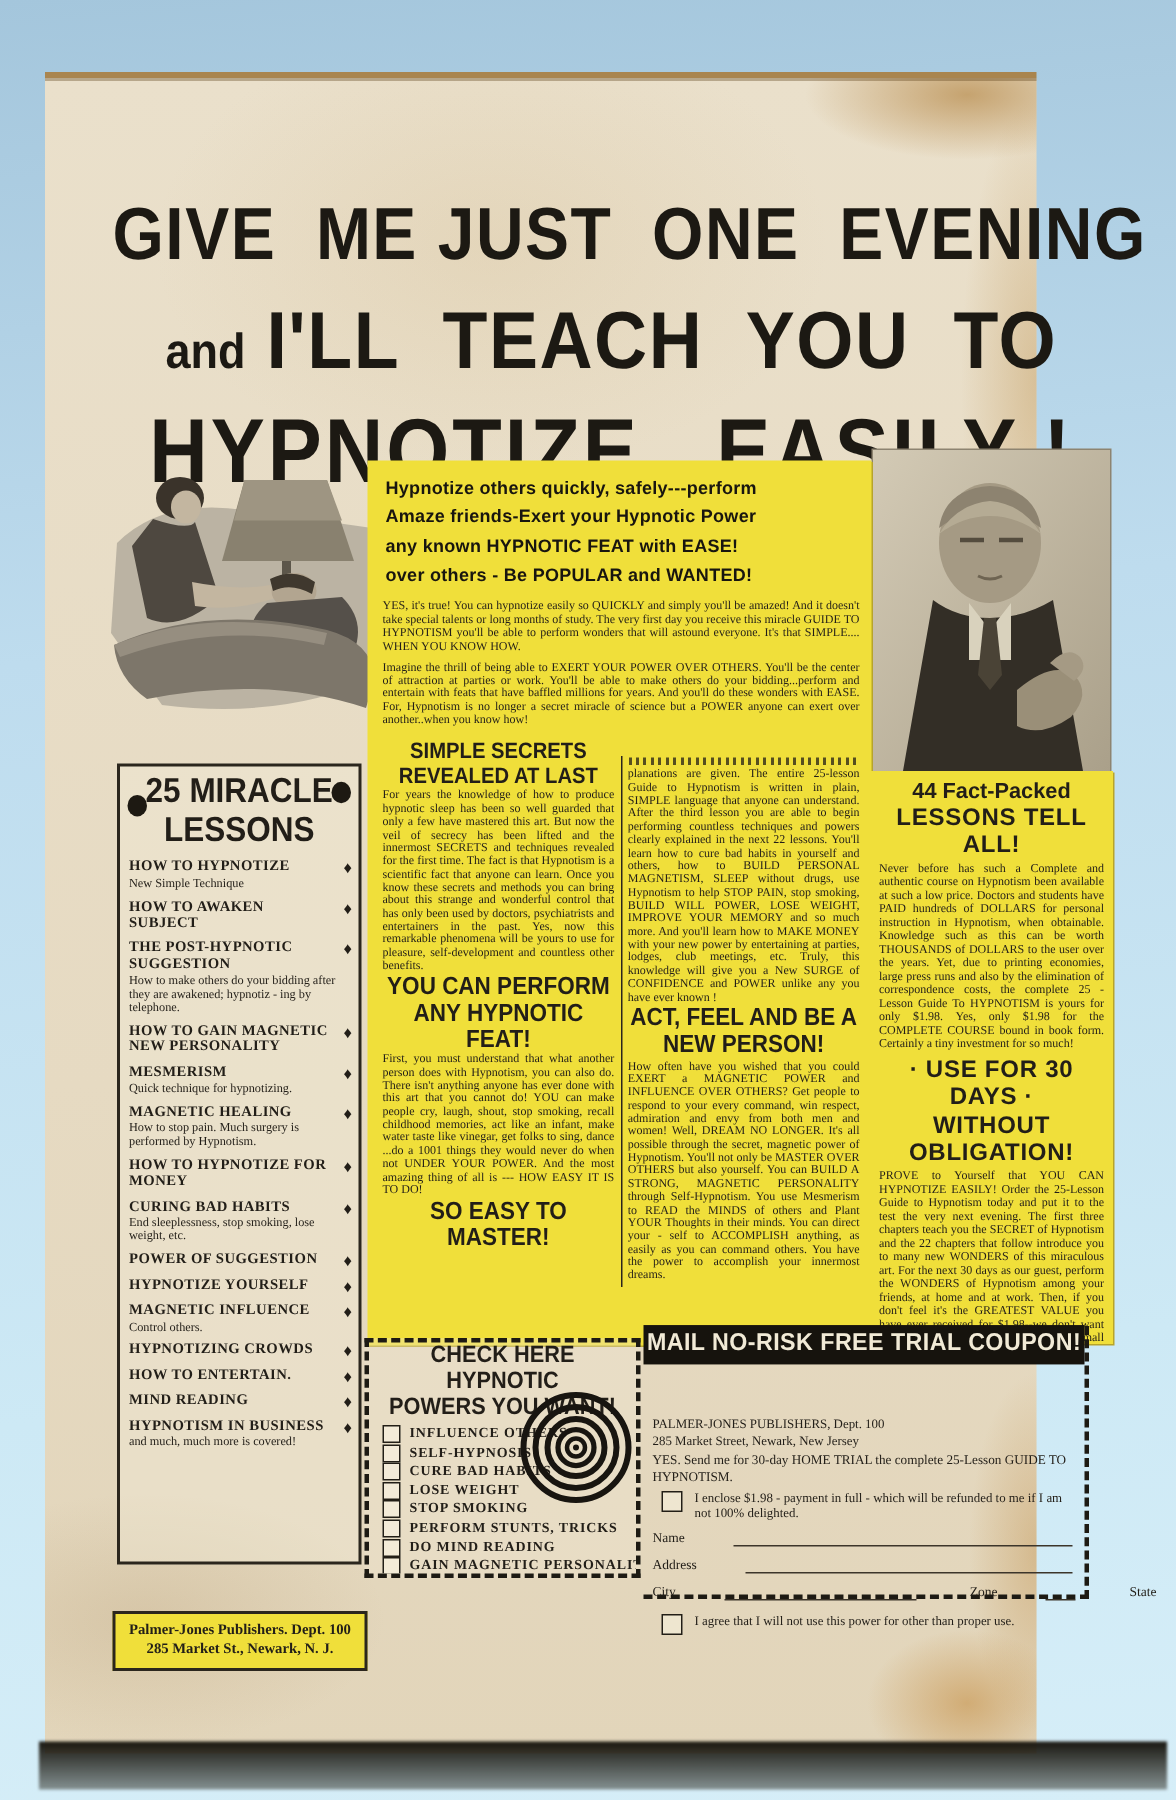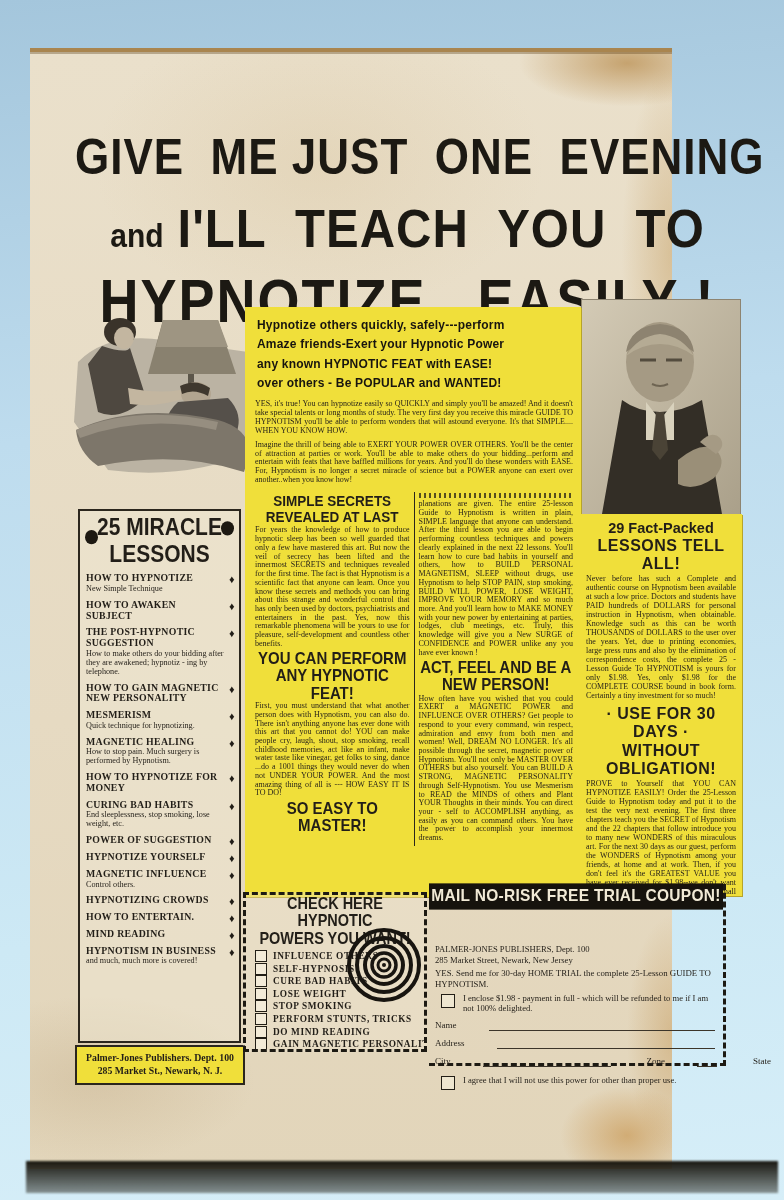--- a/index.html
+++ b/index.html
@@ -13,20 +13,21 @@
     background:
       radial-gradient(ellipse 150px 60px at 93% 1%, rgba(178,130,62,.65), transparent 72%),
       radial-gradient(ellipse 70px 260px at 100% 18%, rgba(188,143,74,.38), transparent 72%),
       radial-gradient(ellipse 95px 70px at 93% 97%, rgba(200,150,80,.65), transparent 70%),
       radial-gradient(ellipse 60px 160px at 100% 88%, rgba(195,150,85,.45), transparent 75%),
       radial-gradient(ellipse 230px 120px at 10% 92%, rgba(170,140,95,.22), transparent 70%),
       radial-gradient(ellipse 300px 200px at 45% 10%, rgba(210,185,140,.25), transparent 75%),
       linear-gradient(#eae0cb,#e6dac2 60%,#e2d5ba);
     border-top:4px solid #a9854f;
     box-shadow:0 2px 0 rgba(90,60,20,.35) inset;
+    padding-left:19px;
   }
   .page-shadow{
     position:absolute;left:26px;top:1161px;width:752px;height:32px;
     background:linear-gradient(#191710,#23201574);
     filter:blur(1px);
   }
   
   .headline{position:absolute;left:45px;top:80px;width:665px;text-align:center;
     font-family:"Liberation Sans",sans-serif;font-weight:bold;color:#1c1913;}
   .headline .l1{font-size:44px;letter-spacing:1px;white-space:pre;transform:scaleY(1.12);}
@@ -41,21 +42,21 @@
   .center-panel{
     position:absolute;left:215px;top:255px;width:336px;height:590px;
     background:var(--yellow,#f0df3a);overflow:hidden;box-shadow:1px 1px 0 #b7a42a;
   }
   .promo{padding:9px 10px 4px 12px;font-family:"Liberation Sans",sans-serif;
     font-weight:bold;font-size:12px;line-height:1.62;color:#18150f;letter-spacing:.2px;}
   .intro{padding:2px 8px 0 10px;font-size:8px;line-height:1.12;text-align:justify;}
   .intro p{margin:0 0 5px 0;}
   .cols{display:flex;padding:2px 4px 0 6px;}
   .col{width:50%;font-size:8px;line-height:1.09;text-align:justify;padding:0 4px;}
-  .col + .col{border-left:1.5px solid #2a251c;}
+  .col + .col{border-left:1.5px solid #2a251c;margin-top:12px;}
   .colhead{font-family:"Liberation Sans",sans-serif;font-weight:bold;text-align:center;
     font-size:13.5px;line-height:1.08;margin:3px 0 2px 0;transform:scaleY(1.1);}
   .colhead.big{font-size:15px;}
   .col p{margin:0 0 3px 0;}
   
   .right-panel{
     position:absolute;left:550px;top:462px;width:162px;height:382px;
     background:var(--yellow,#f0df3a);overflow:hidden;padding:4px 6px;box-sizing:border-box;
     font-size:8px;line-height:1.12;text-align:justify;box-shadow:1px 1px 0 #b7a42a;
   }
@@ -72,21 +73,21 @@
   .sb-title{position:relative;text-align:center;font-family:"Liberation Sans",sans-serif;
     font-weight:bold;font-size:21px;line-height:1.15;margin:2px 0 8px 0;transform:scaleY(1.1);}
   .sb-dot{position:absolute;width:13px;height:13px;border-radius:50%;background:#1d1912;}
   .sb-dot.left{left:-1px;top:14px;}
   .sb-dot.right{right:-1px;top:6px;}
   .lesson{margin:0 0 6px 0;}
   .lesson-t{font-weight:bold;font-size:9.8px;letter-spacing:.3px;line-height:1.1;position:relative;padding-right:10px;}
   .lesson-t .diamond{position:absolute;right:-2px;top:0;font-size:11px;}
   .lesson-d{font-size:8.2px;line-height:1.08;margin-top:1px;}
   .publisher{
-    position:absolute;left:45px;top:993px;width:170px;height:40px;
+    position:absolute;left:45px;top:1022px;width:170px;height:40px;
     background:var(--yellow,#f0df3a);border:2px solid #2b261d;box-sizing:border-box;
     text-align:center;font-weight:bold;font-size:9.8px;line-height:1.35;padding-top:4px;
   }
   
   .checklist{
     position:absolute;left:213px;top:840px;width:184px;height:160px;
     border:3px dashed #1d1a13;background:rgba(240,232,212,.35);
     padding:3px 5px;box-sizing:border-box;overflow:hidden;
   }
   .chk-title{font-family:"Liberation Sans",sans-serif;font-weight:bold;font-size:14.5px;
@@ -193,21 +194,21 @@
         <div class="orn"></div>
         <p>planations are given. The entire 25-lesson Guide to Hypnotism is written in plain, SIMPLE language that anyone can understand. After the third lesson you are able to begin performing countless techniques and powers clearly explained in the next 22 lessons. You'll learn how to cure bad habits in yourself and others, how to BUILD PERSONAL MAGNETISM, SLEEP without drugs, use Hypnotism to help STOP PAIN, stop smoking, BUILD WILL POWER, LOSE WEIGHT, IMPROVE YOUR MEMORY and so much more. And you'll learn how to MAKE MONEY with your new power by entertaining at parties, lodges, club meetings, etc. Truly, this knowledge will give you a New SURGE of CONFIDENCE and POWER unlike any you have ever known !</p>
         <div class="colhead big">ACT, FEEL AND BE A NEW PERSON!</div>
         <p>How often have you wished that you could EXERT a MAGNETIC POWER and INFLUENCE OVER OTHERS? Get people to respond to your every command, win respect, admiration and envy from both men and women! Well, DREAM NO LONGER. It's all possible through the secret, magnetic power of Hypnotism. You'll not only be MASTER OVER OTHERS but also yourself. You can BUILD A STRONG, MAGNETIC PERSONALITY through Self-Hypnotism. You use Mesmerism to READ the MINDS of others and Plant YOUR Thoughts in their minds. You can direct your - self to ACCOMPLISH anything, as easily as you can command others. You have the power to accomplish your innermost dreams.</p>
       </div>
     </div>
   </div>
 
   <div class="right-panel">
     <div class="rp-head">
-      <span class="a">29 Fact-Packed</span>
+      <span class="a">44 Fact-Packed</span>
       <span class="b">LESSONS TELL ALL!</span>
     </div>
     <p>Never before has such a Complete and authentic course on Hypnotism been available at such a low price. Doctors and students have PAID hundreds of DOLLARS for personal instruction in Hypnotism, when obtainable. Knowledge such as this can be worth THOUSANDS of DOLLARS to the user over the years. Yet, due to printing economies, large press runs and also by the elimination of correspondence costs, the complete 25 - Lesson Guide To HYPNOTISM is yours for only $1.98. Yes, only $1.98 for the COMPLETE COURSE bound in book form. Certainly a tiny investment for so much!</p>
     <div class="rp-head">
       <span class="b">· USE FOR 30 DAYS ·</span>
       <span class="b">WITHOUT OBLIGATION!</span>
     </div>
     <p>PROVE to Yourself that YOU CAN HYPNOTIZE EASILY! Order the 25-Lesson Guide to Hypnotism today and put it to the test the very next evening. The first three chapters teach you the SECRET of Hypnotism and the 22 chapters that follow introduce you to many new WONDERS of this miraculous art. For the next 30 days as our guest, perform the WONDERS of Hypnotism among your friends, at home and at work. Then, if you don't feel it's the GREATEST VALUE you have ever received for $1.98--we don't want you to keep it. Just mail it back and the small payment you sent will be PROMPTLY refunded---no questions asked. You have nothing to lose -- amazing new POWERS TO GAIN! So order now!</p>
   </div>
 

